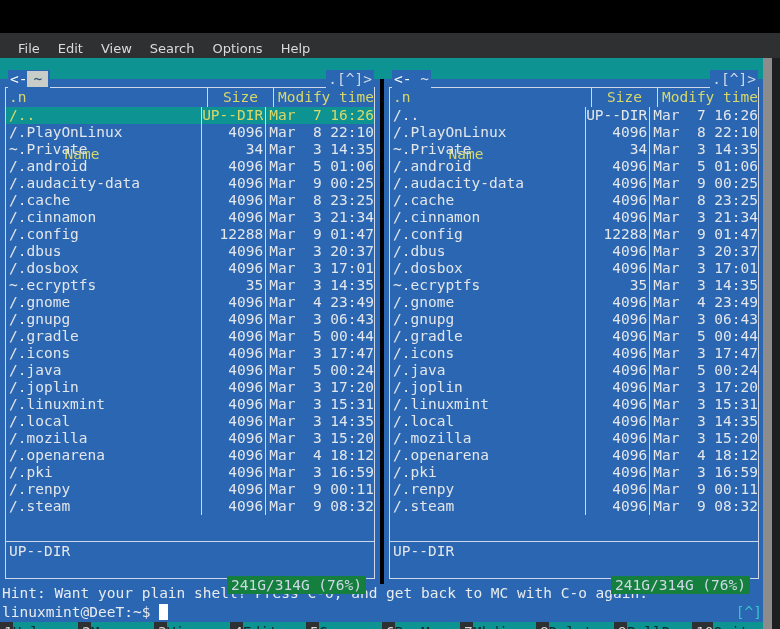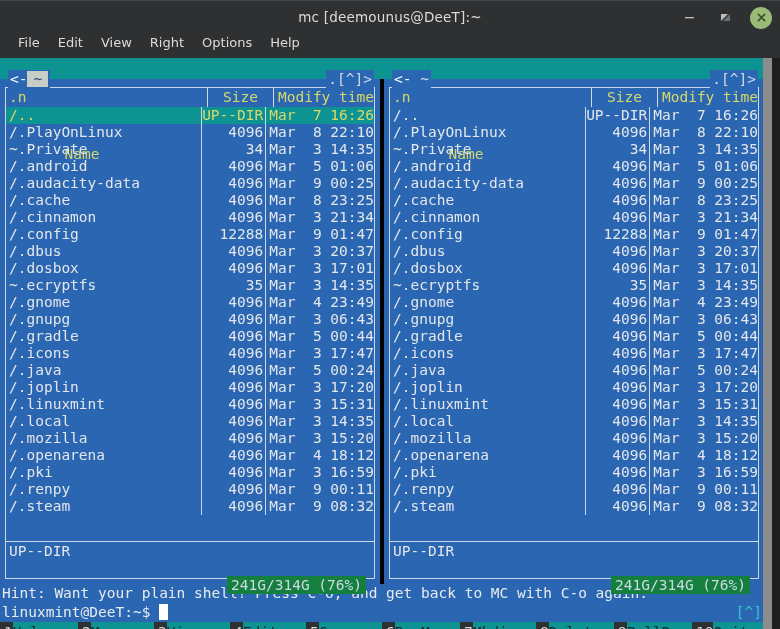--- a/index.html
+++ b/index.html
@@ -23,21 +23,21 @@
   }
   .winbtns{ position:absolute; right:8px; top:0; height:33px; display:flex; align-items:center; gap:14px; }
   .wbtn{ width:22px; height:22px; display:flex; align-items:center; justify-content:center;
          color:#bdbdbd; font-size:13px; line-height:1; }
   .wbtn svg{ display:block; }
   .wbtn.close{ background:#9aba77; border-radius:50%; color:#2c2c2c; font-size:11px; font-weight:bold;
                font-family:"DejaVu Sans","Liberation Sans",sans-serif; }
 
   .gtkmenu{
     position:absolute; left:0; top:33px; width:780px; height:25px;
-    background:#2f3031; display:flex; align-items:flex-start; padding-left:9px;
+    background:#2f3031; display:flex; align-items:flex-end; padding-left:9px;
     font-family:"DejaVu Sans","Liberation Sans",sans-serif;
   }
   .gtkmenu .mi{ font-size:13px; color:#dbdbdb; padding:2px 9px; }
 
   
   
   .term{
     position:absolute; left:0; top:58px; width:780px; height:571px;
     background:#000;
   }
@@ -130,47 +130,26 @@
   }
   .scrollgutter{
     position:absolute; right:0; top:0; width:8px; height:571px; background:#1d1e1f;
   }
 </style>
 </head>
 <body>
 
 <div id="app">
 
-  <div class="titlebar">
-    <div class="title-text">mc [deemounus@DeeT]:~</div>
-    <div class="winbtns">
-      <div class="wbtn">
-        <svg width="11" height="11" viewBox="0 0 11 11">
-            <rect x="1" y="5" width="9" height="1.3" fill="#bdbdbd"></rect>
-          </svg>
-      </div>
-      <div class="wbtn">
-        <svg width="11" height="11" viewBox="0 0 11 11">
-          <path d="M1 9 L1 2 L8 2 Z" fill="#bdbdbd"></path>
-            <path d="M10 2 L10 9 L3 9 Z" fill="#6e7173"></path>
-        </svg>
-      </div>
-      <div class="wbtn close">
-        <svg width="9" height="9" viewBox="0 0 9 9">
-          <path d="M1.3 1.3 L7.7 7.7 M7.7 1.3 L1.3 7.7" stroke="#384a28" stroke-width="1.6" stroke-linecap="round"></path>
-        </svg>
-      </div>
-    </div>
-  </div>
 
   <div class="gtkmenu">
     <div class="mi">File</div>
     <div class="mi">Edit</div>
     <div class="mi">View</div>
-    <div class="mi">Right</div>
+    <div class="mi">Search</div>
     <div class="mi">Options</div>
     <div class="mi">Help</div>
   </div>
 
   <div class="term">
 
     <div class="mcmenu">
       <span>   Left       File       Command       Options       Right</span>
     </div>
 

